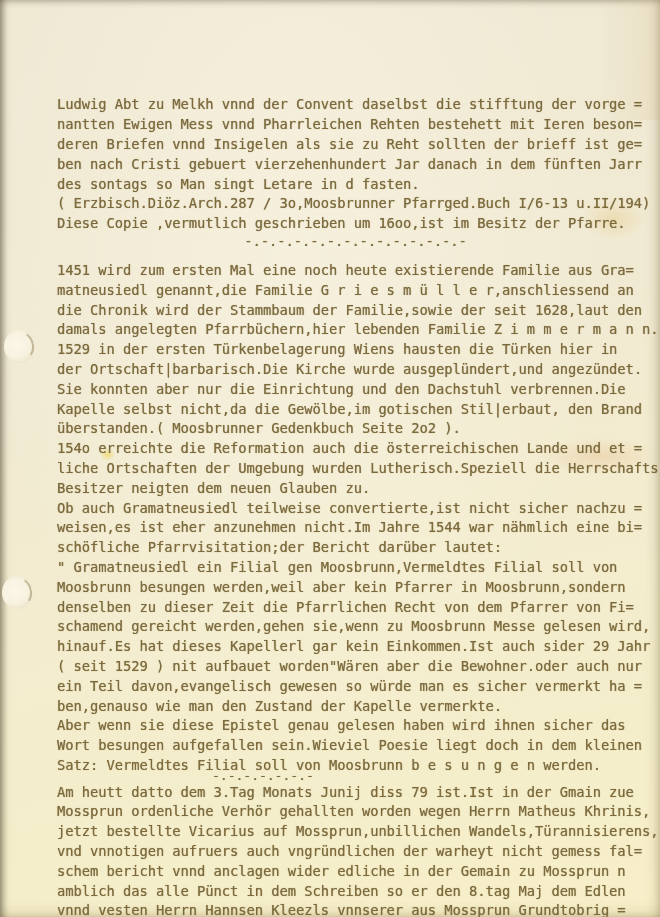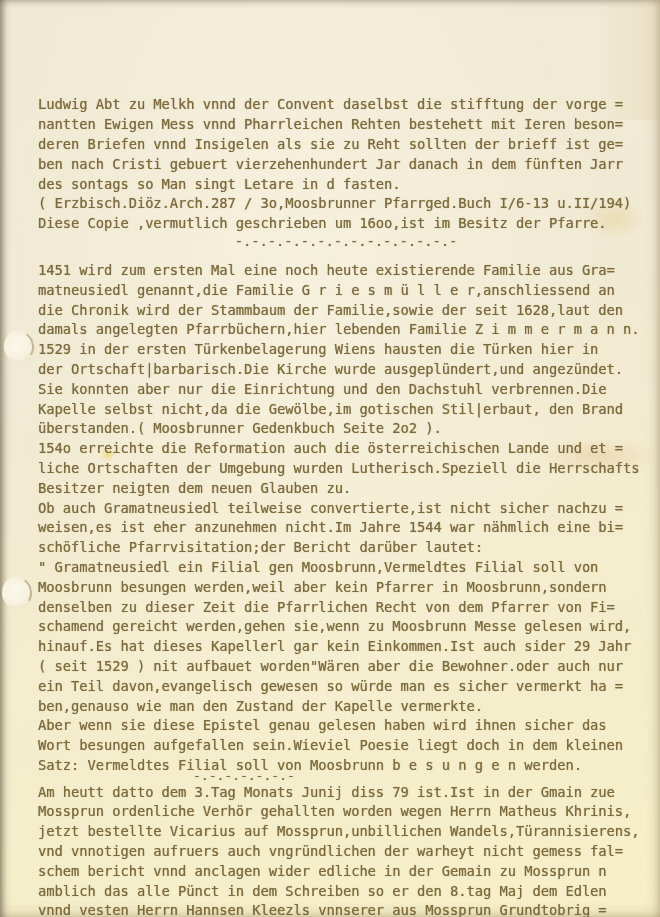--- a/index.html
+++ b/index.html
@@ -17,21 +17,21 @@
       inset 0 -10px 14px -8px rgba(140,120,70,.30);
     font-family:"DejaVu Sans Mono","Liberation Mono",monospace;
   }
   .text{
     position:absolute;left:38px;top:36px;width:616px;
     font-size:13.7px;line-height:19.8px;
     color:#7c6a3c;
     text-shadow:0 0 1px rgba(124,106,60,.55),.4px .3px 0 rgba(124,106,60,.30);
     white-space:pre;
   }
-  .line{height:19.8px;}
+  .line{height:19.8px;margin-left:19px;}
   .line.sep-center{height:14px;line-height:14px;text-align:center;margin-bottom:13px;}
   .line.sep-under{height:12px;line-height:10px;padding-left:155px;margin-top:-5px;font-size:13px;}
   .hole{
     position:absolute;width:31px;height:33px;border-radius:50%;
     background:radial-gradient(circle at 42% 45%,
       #fbf7ea 0%,#f7f2e0 50%,#eee6cd 72%,rgba(238,230,205,0) 100%);
   }
   .hole::after{
     content:"";position:absolute;inset:1px;border-radius:50%;
     border:2px solid transparent;border-right-color:rgba(150,132,92,.50);

